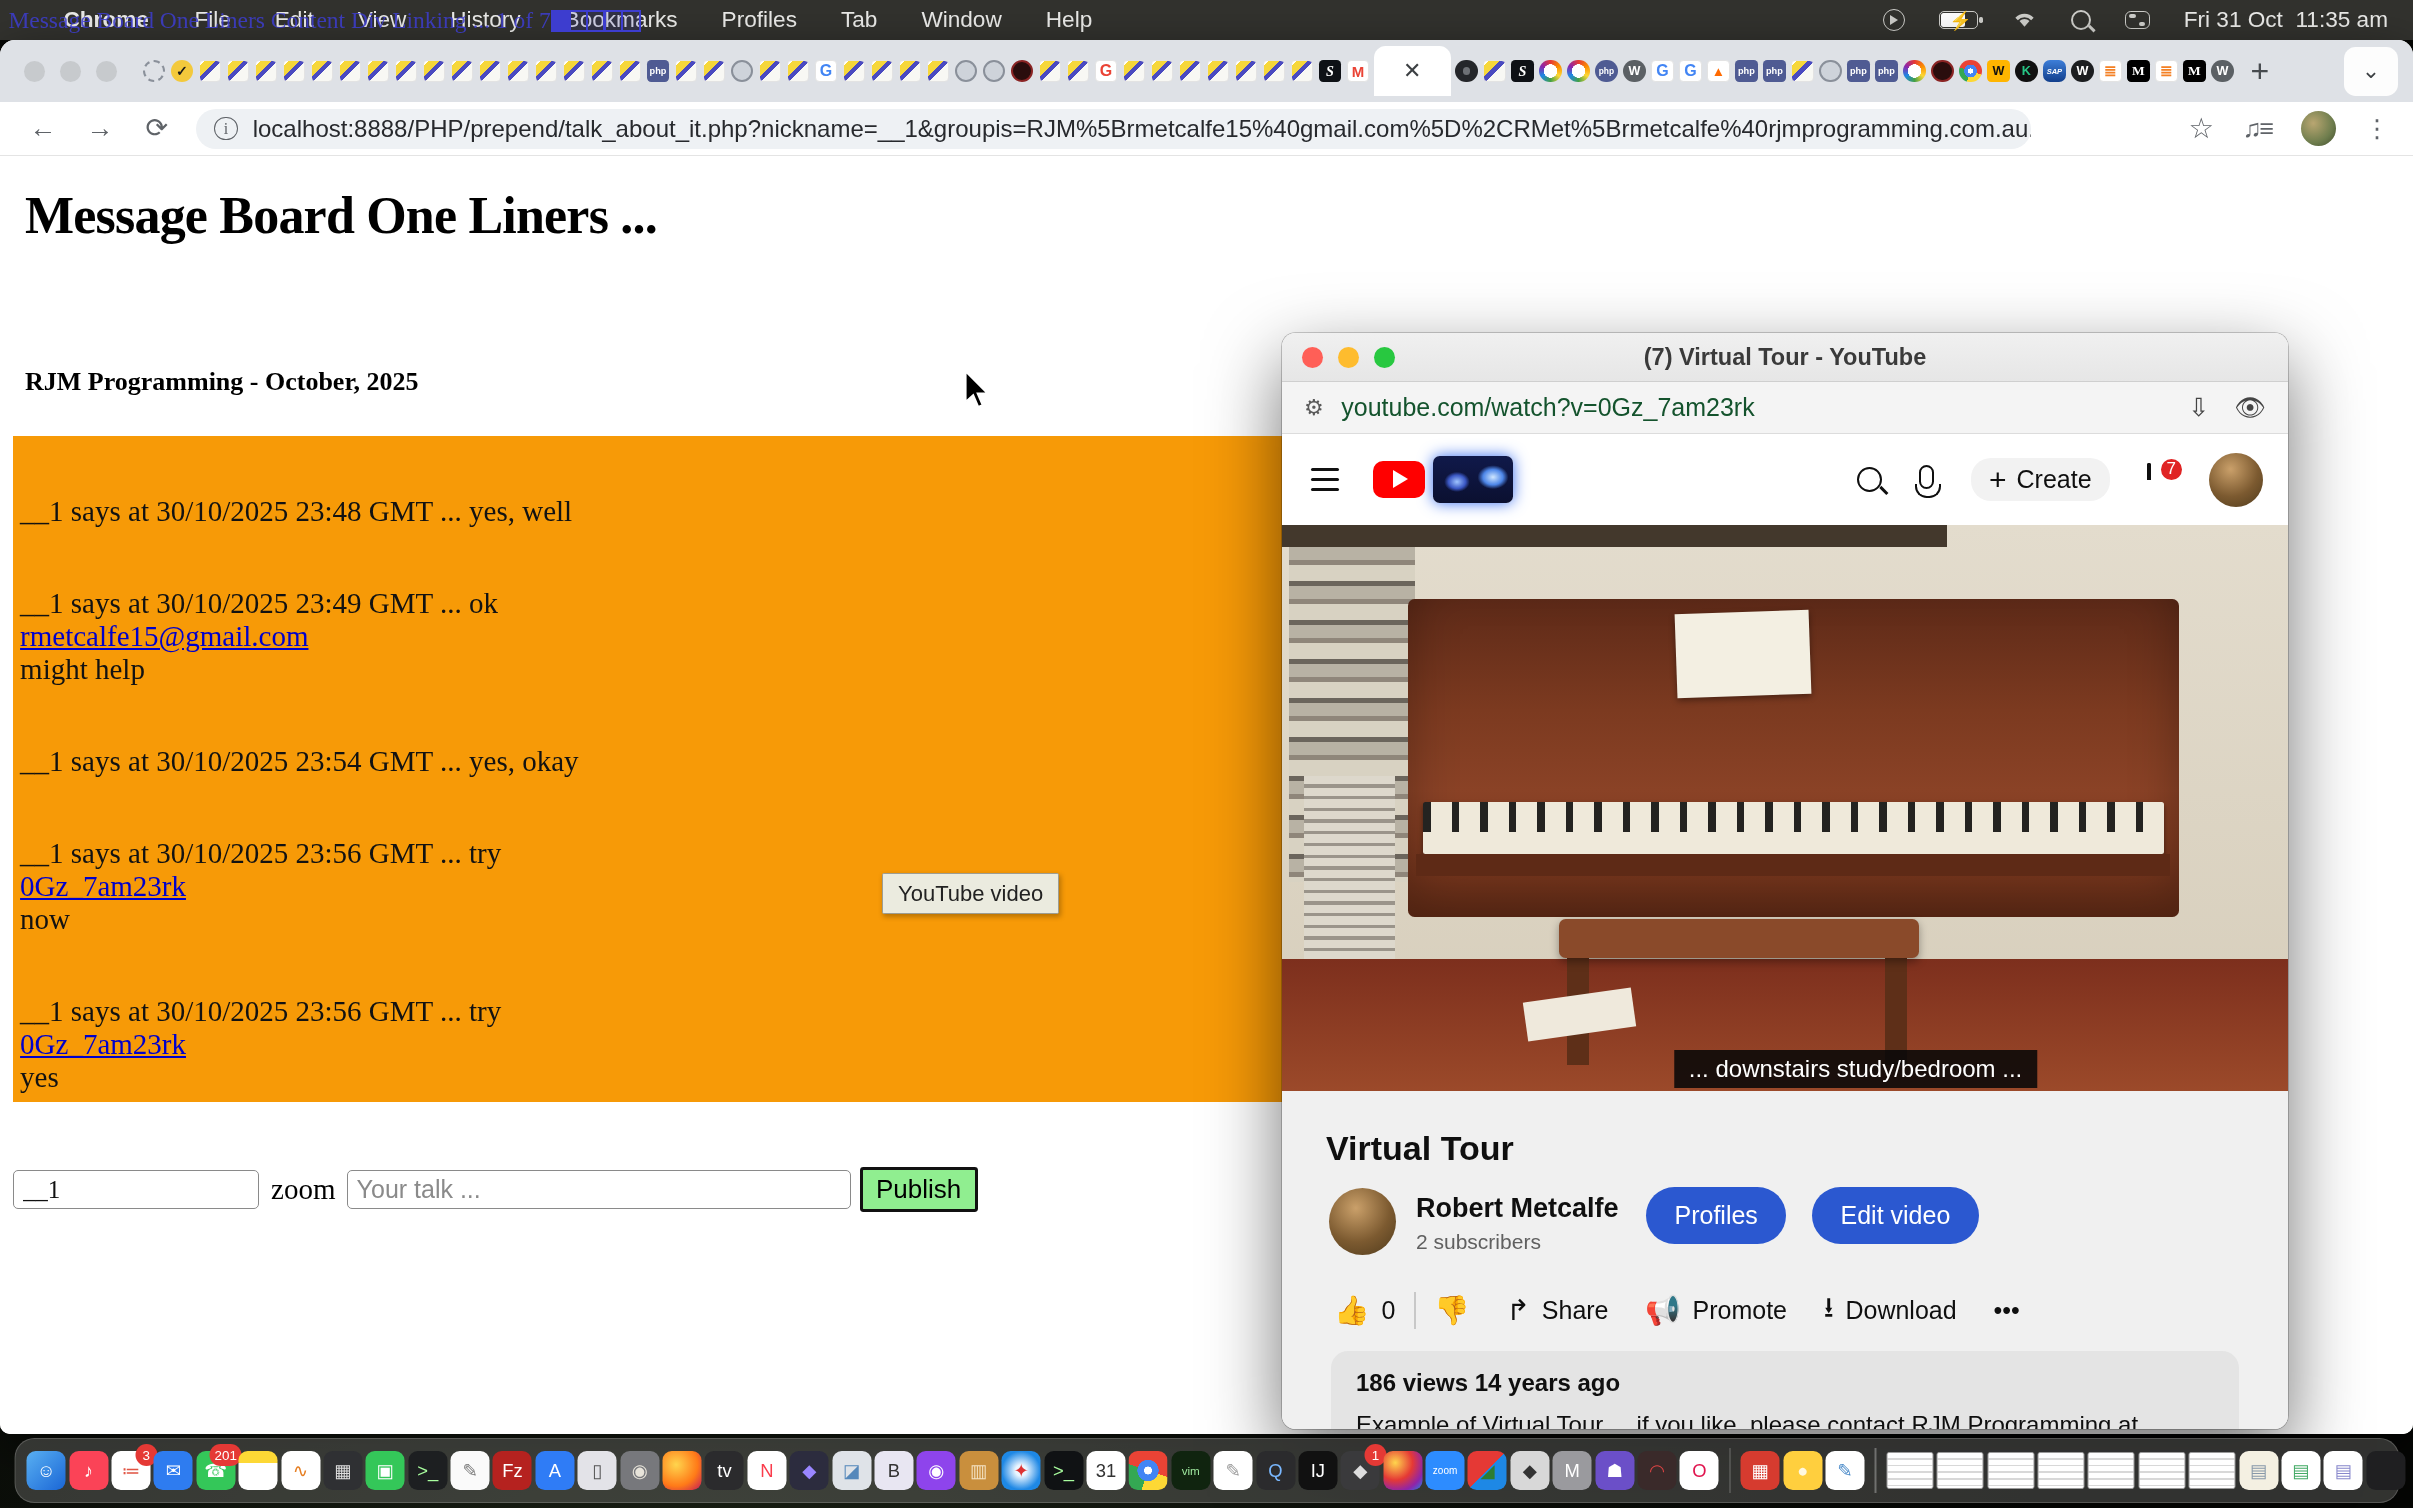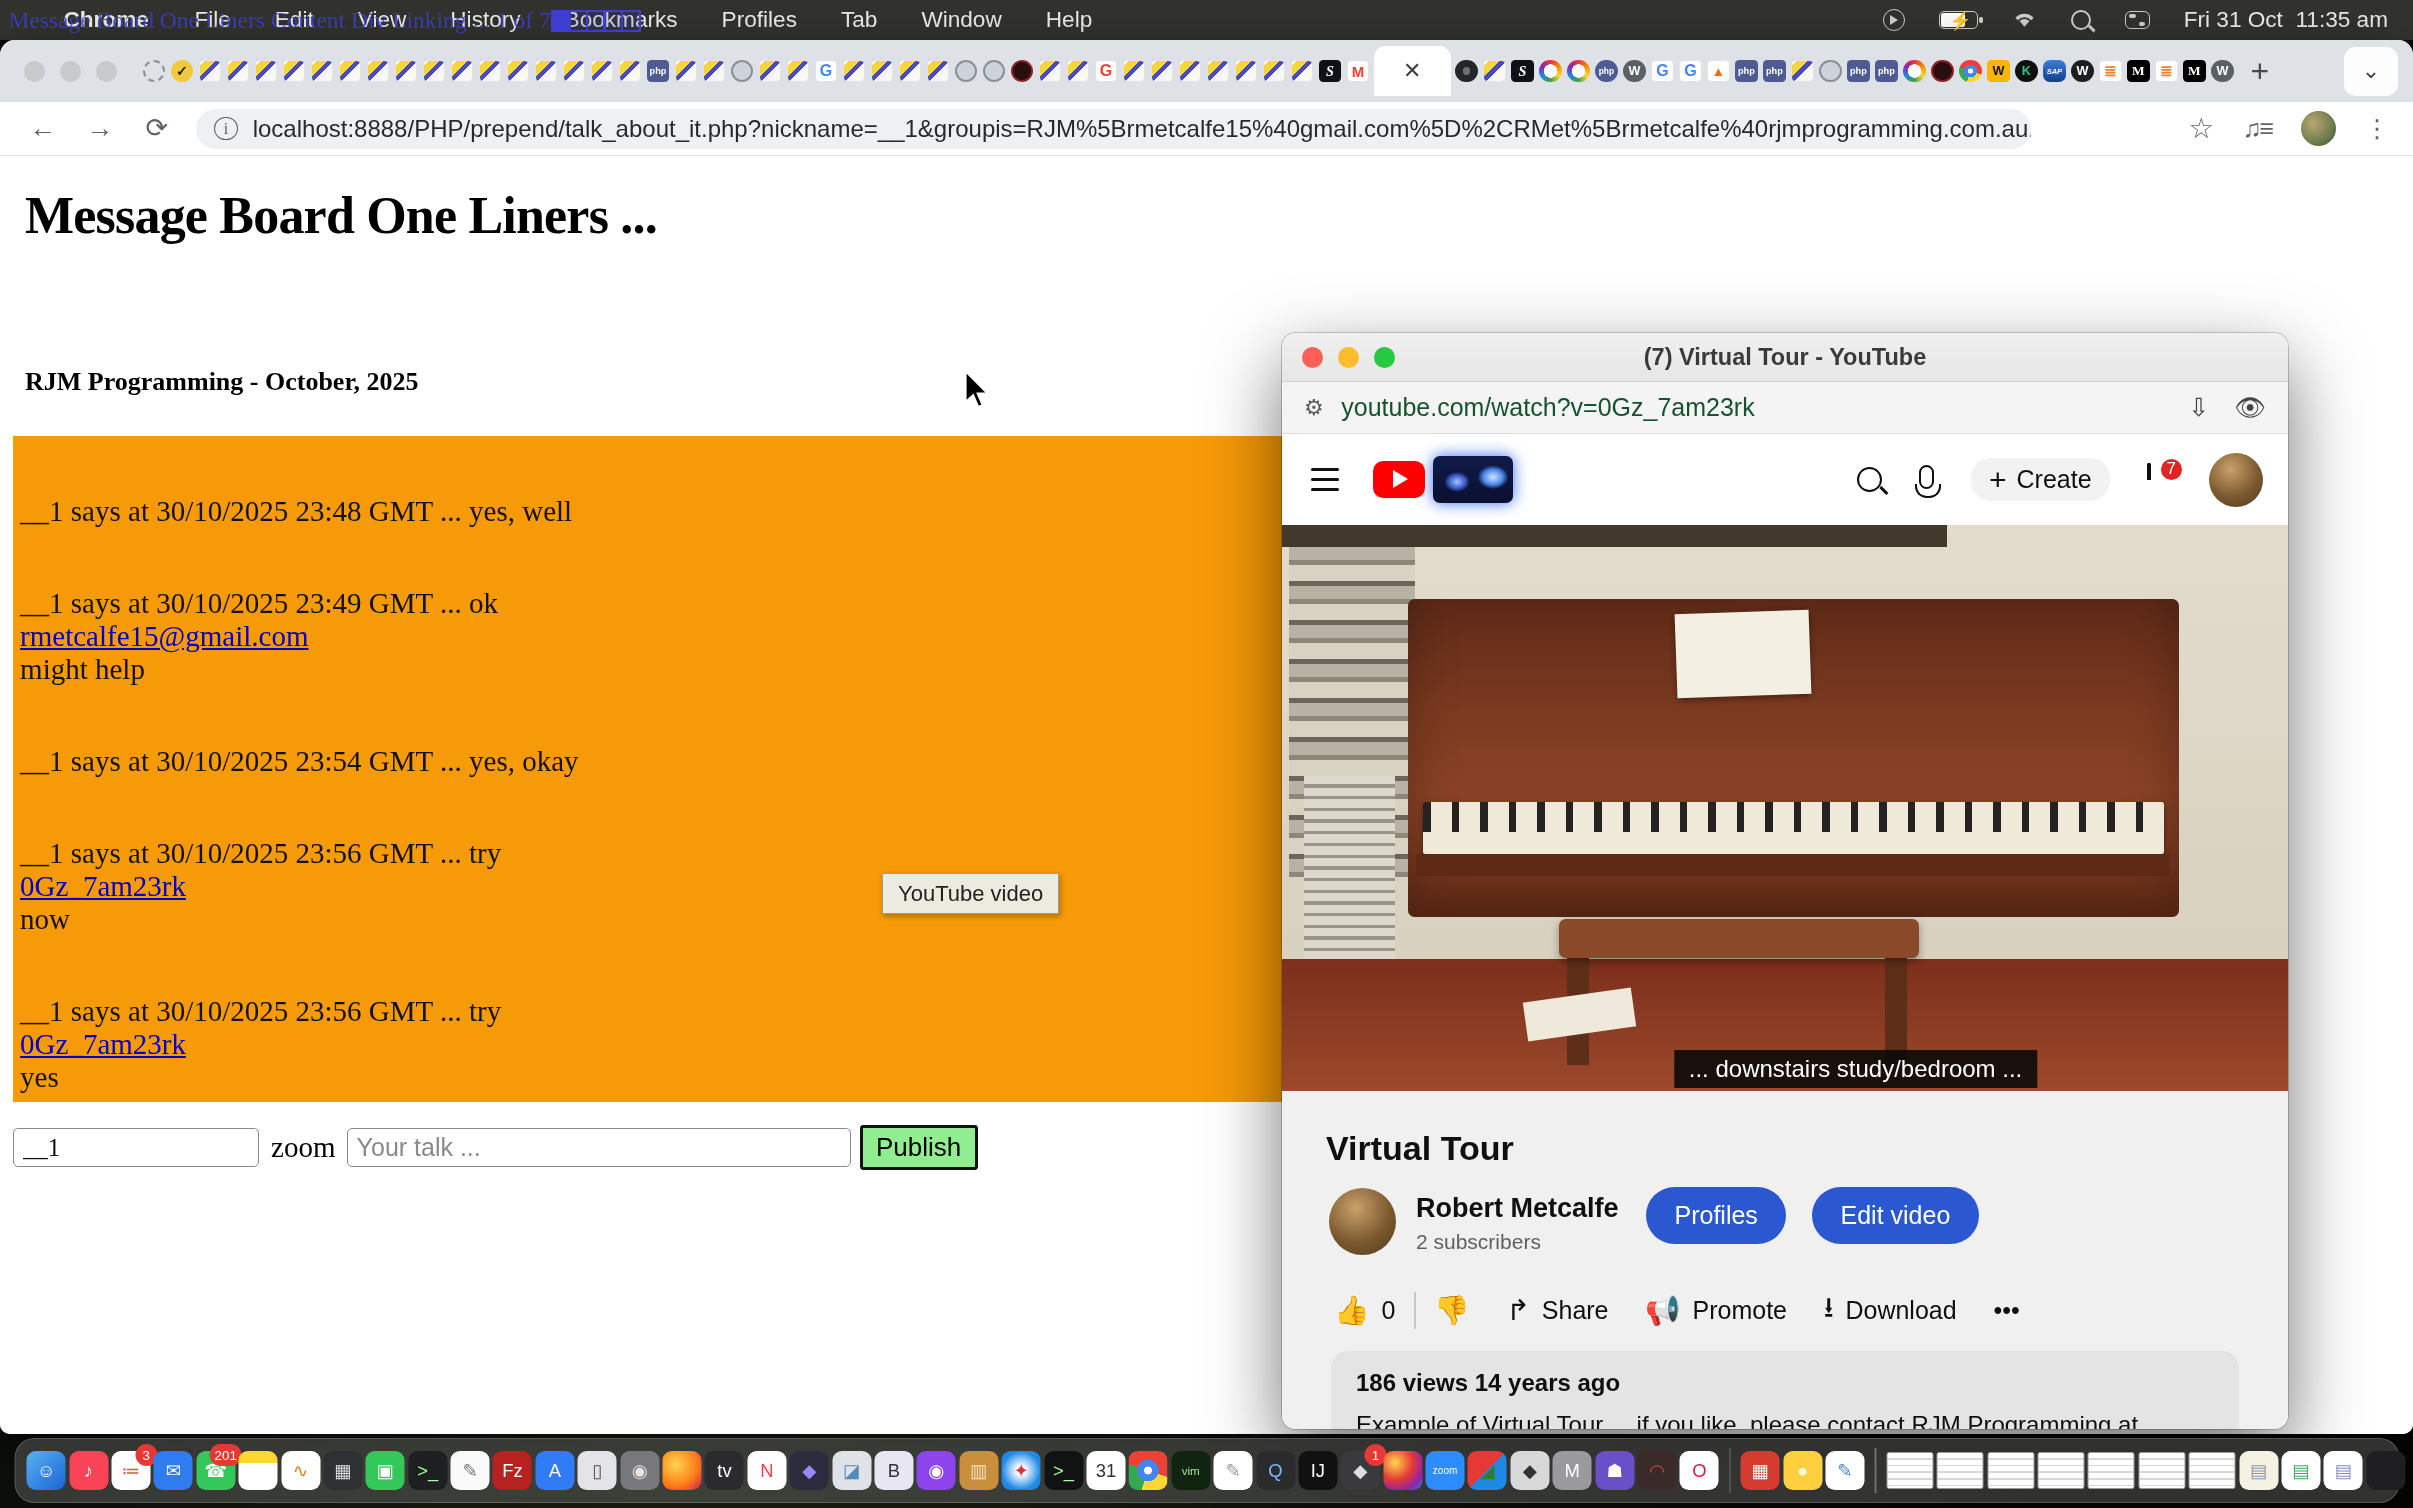--- a/index.html
+++ b/index.html
@@ -509,21 +509,21 @@
           <div class="msg"><div>__1 says at 30/10/2025 23:49 GMT ... ok</div><a href="#">rmetcalfe15@gmail.com</a><div>might help</div></div>
           <div class="msg">
             <div>__1 says at 30/10/2025 23:54 GMT ... yes, okay</div>
           </div>
           <div class="msg"><div>__1 says at 30/10/2025 23:56 GMT ... try</div><a href="#">0Gz_7am23rk</a><div>now</div></div>
           <div class="msg"><div>__1 says at 30/10/2025 23:56 GMT ... try</div><a href="#">0Gz_7am23rk</a><div>yes</div></div>
         </div>
 
       <div id="yt-tooltip" class="pg-abs" style="top:717px;">YouTube video</div>
 
-      <div id="talk-form" class="pg-abs" style="top:969px;">
+      <div id="talk-form" class="pg-abs" style="top:1011px;">
         <input id="nickname-input" class="txt-in" value="__1" style="">
         <span id="says-label">zoom</span>
         <input id="talk-input" class="txt-in" placeholder="Your talk ..." style="">
         <button id="publish-btn">Publish</button>
       </div>
     </div>
   </div>
 
   <div id="yt-win">
     <div id="yt-titlebar">

